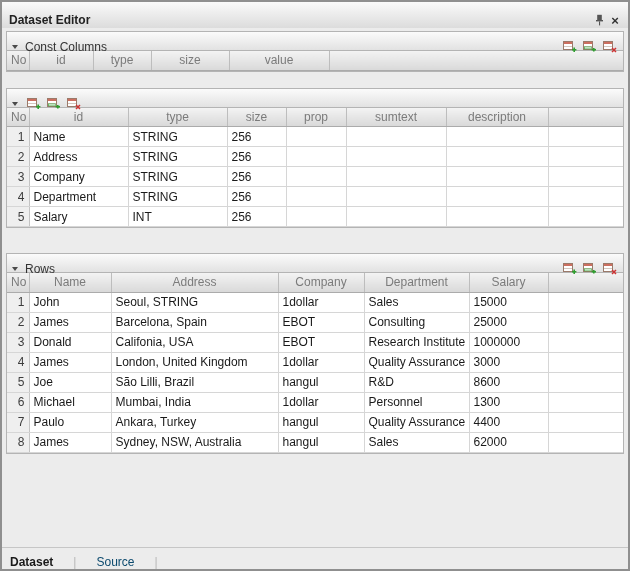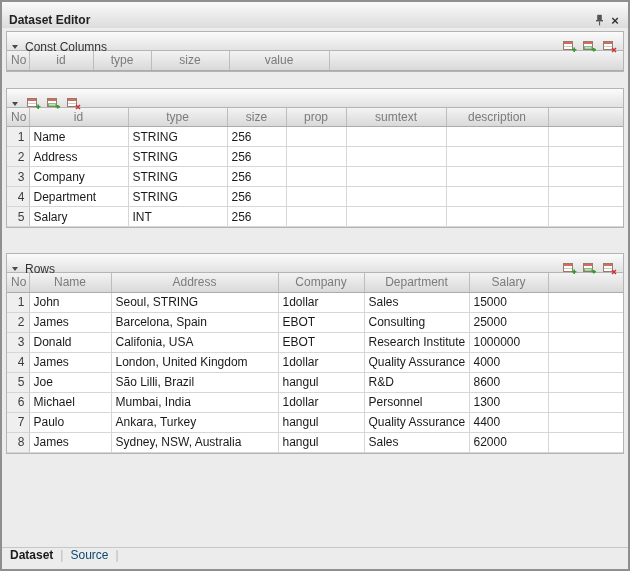--- a/index.html
+++ b/index.html
@@ -50,21 +50,21 @@
   .tbl-columns th:nth-child(6){width:100px}
   .tbl-columns th:nth-child(7){width:102px}
   .tbl-rows th:nth-child(1){width:22px}
   .tbl-rows th:nth-child(2){width:82px}
   .tbl-rows th:nth-child(3){width:167px}
   .tbl-rows th:nth-child(4){width:86px}
   .tbl-rows th:nth-child(5){width:105px}
   .tbl-rows th:nth-child(6){width:79px}
 
   
-  .tabbar{flex:0 0 22px;border-top:1px solid #c6c6c6;background:#ececec;display:flex;align-items:flex-start;padding:0 8px;gap:7px}
+  .tabbar{flex:0 0 22px;border-top:1px solid #c6c6c6;background:#ececec;display:flex;align-items:flex-end;padding:0 8px;gap:20px}
   .tab{color:#0c4a6e;cursor:default}
   .tab.active{color:#1a1a1a;font-weight:bold}
   .tab-sep{color:#b8b8b8}
 </style>
 </head>
 <body>
 
 <div class="window">
 
   <div class="titlebar">
@@ -308,21 +308,21 @@
                 <td>Research Institute</td>
                 <td>1000000</td>
                 <td class="filler"></td>
               </tr>
               <tr>
                 <td class="rownum">4</td>
                 <td>James</td>
                 <td>London, United Kingdom</td>
                 <td>1dollar</td>
                 <td>Quality Assurance</td>
-                <td>4000</td>
+                <td>3000</td>
                 <td class="filler"></td>
               </tr>
               <tr>
                 <td class="rownum">5</td>
                 <td>Joe</td>
                 <td>São Lilli, Brazil</td>
                 <td>hangul</td>
                 <td>R&amp;D</td>
                 <td>8600</td>
                 <td class="filler"></td>

